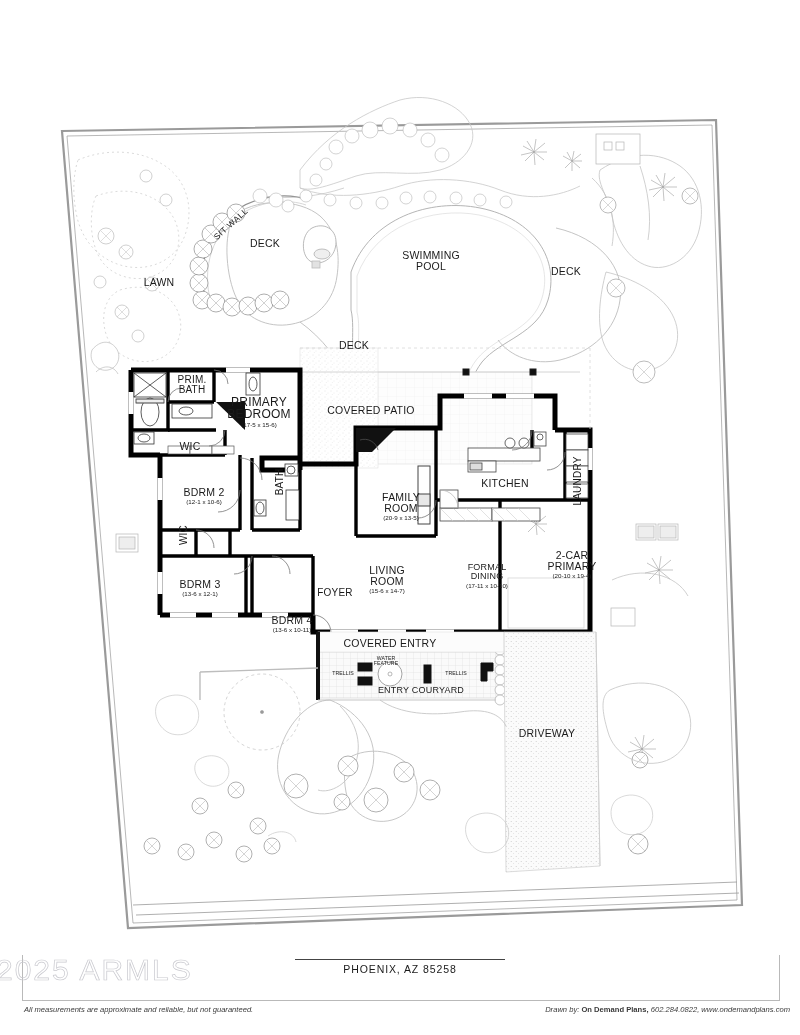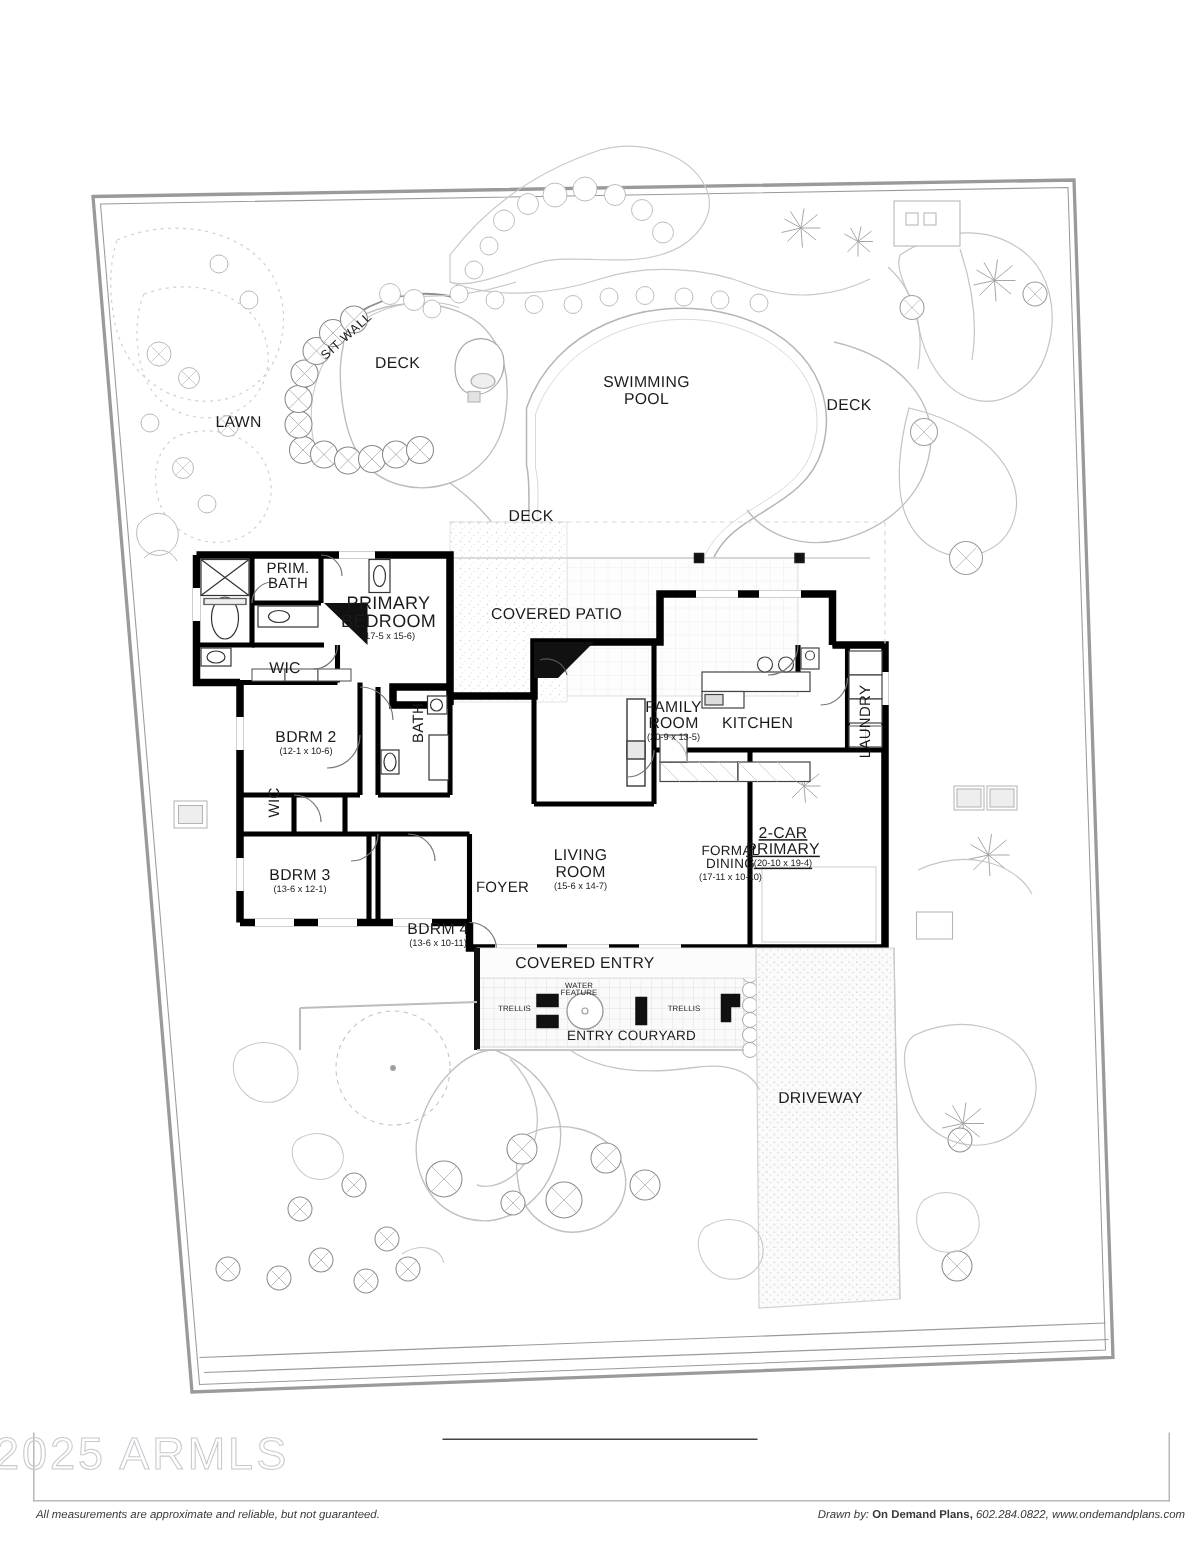--- a/index.html
+++ b/index.html
@@ -605,45 +605,46 @@
     <div class="lbl room-md ctr" style="left:387px;top:580px;">
       <span class="nm">LIVING</span>
       <span class="nm">ROOM</span>
       <span class="dim">(15-6 x 14-7)</span>
     </div>
     <div class="lbl room-sm ctr" style="left:467px;top:576px;margin-left:20px;">
       <span class="nm">FORMAL</span>
       <span class="nm">DINING</span>
       <span class="dim">(17-11 x 10-10)</span>
     </div>
-    <div class="lbl room-md ctr" style="left:401px;top:481px;margin-left:48px;">
+    <div class="lbl room-md ctr" style="left:401px;top:507px;">
       <span class="nm">FAMILY</span>
       <span class="nm">ROOM</span>
       <span class="dim">(20-9 x 13-5)</span>
     </div>
     <div class="lbl room-md ctr" style="left:505px;top:483px;">
       <span class="nm">KITCHEN</span>
     </div>
     <div class="lbl room-xs vert" style="left:578px;top:481px;position:absolute;">
       <span class="nm">LAUNDRY</span>
     </div>
-    <div class="lbl room-md ctr" style="left:522px;top:565px;text-decoration:underline;">
+    <div class="lbl room-md ctr" style="left:572px;top:565px;">
       <span class="nm">2-CAR</span>
       <span class="nm">PRIMARY</span>
       <span class="dim">(20-10 x 19-4)</span>
     </div>
   </div>
 
   <div id="titleblock">
     <div id="tb-border"></div>
 
     <div id="wm">2025 ARMLS</div>
 
     <div id="addr-wrap">
       <div id="addr-rule"></div>
+      <div id="city">PHOENIX, AZ 85258</div>
     </div>
 
     <div id="foot-l">All measurements are approximate and reliable, but not guaranteed.</div>
 
     <div id="foot-r">
       <span>Drawn by:</span>
       <b>On Demand Plans,</b>
       <span>602.284.0822, www.ondemandplans.com</span>
     </div>
   </div>

